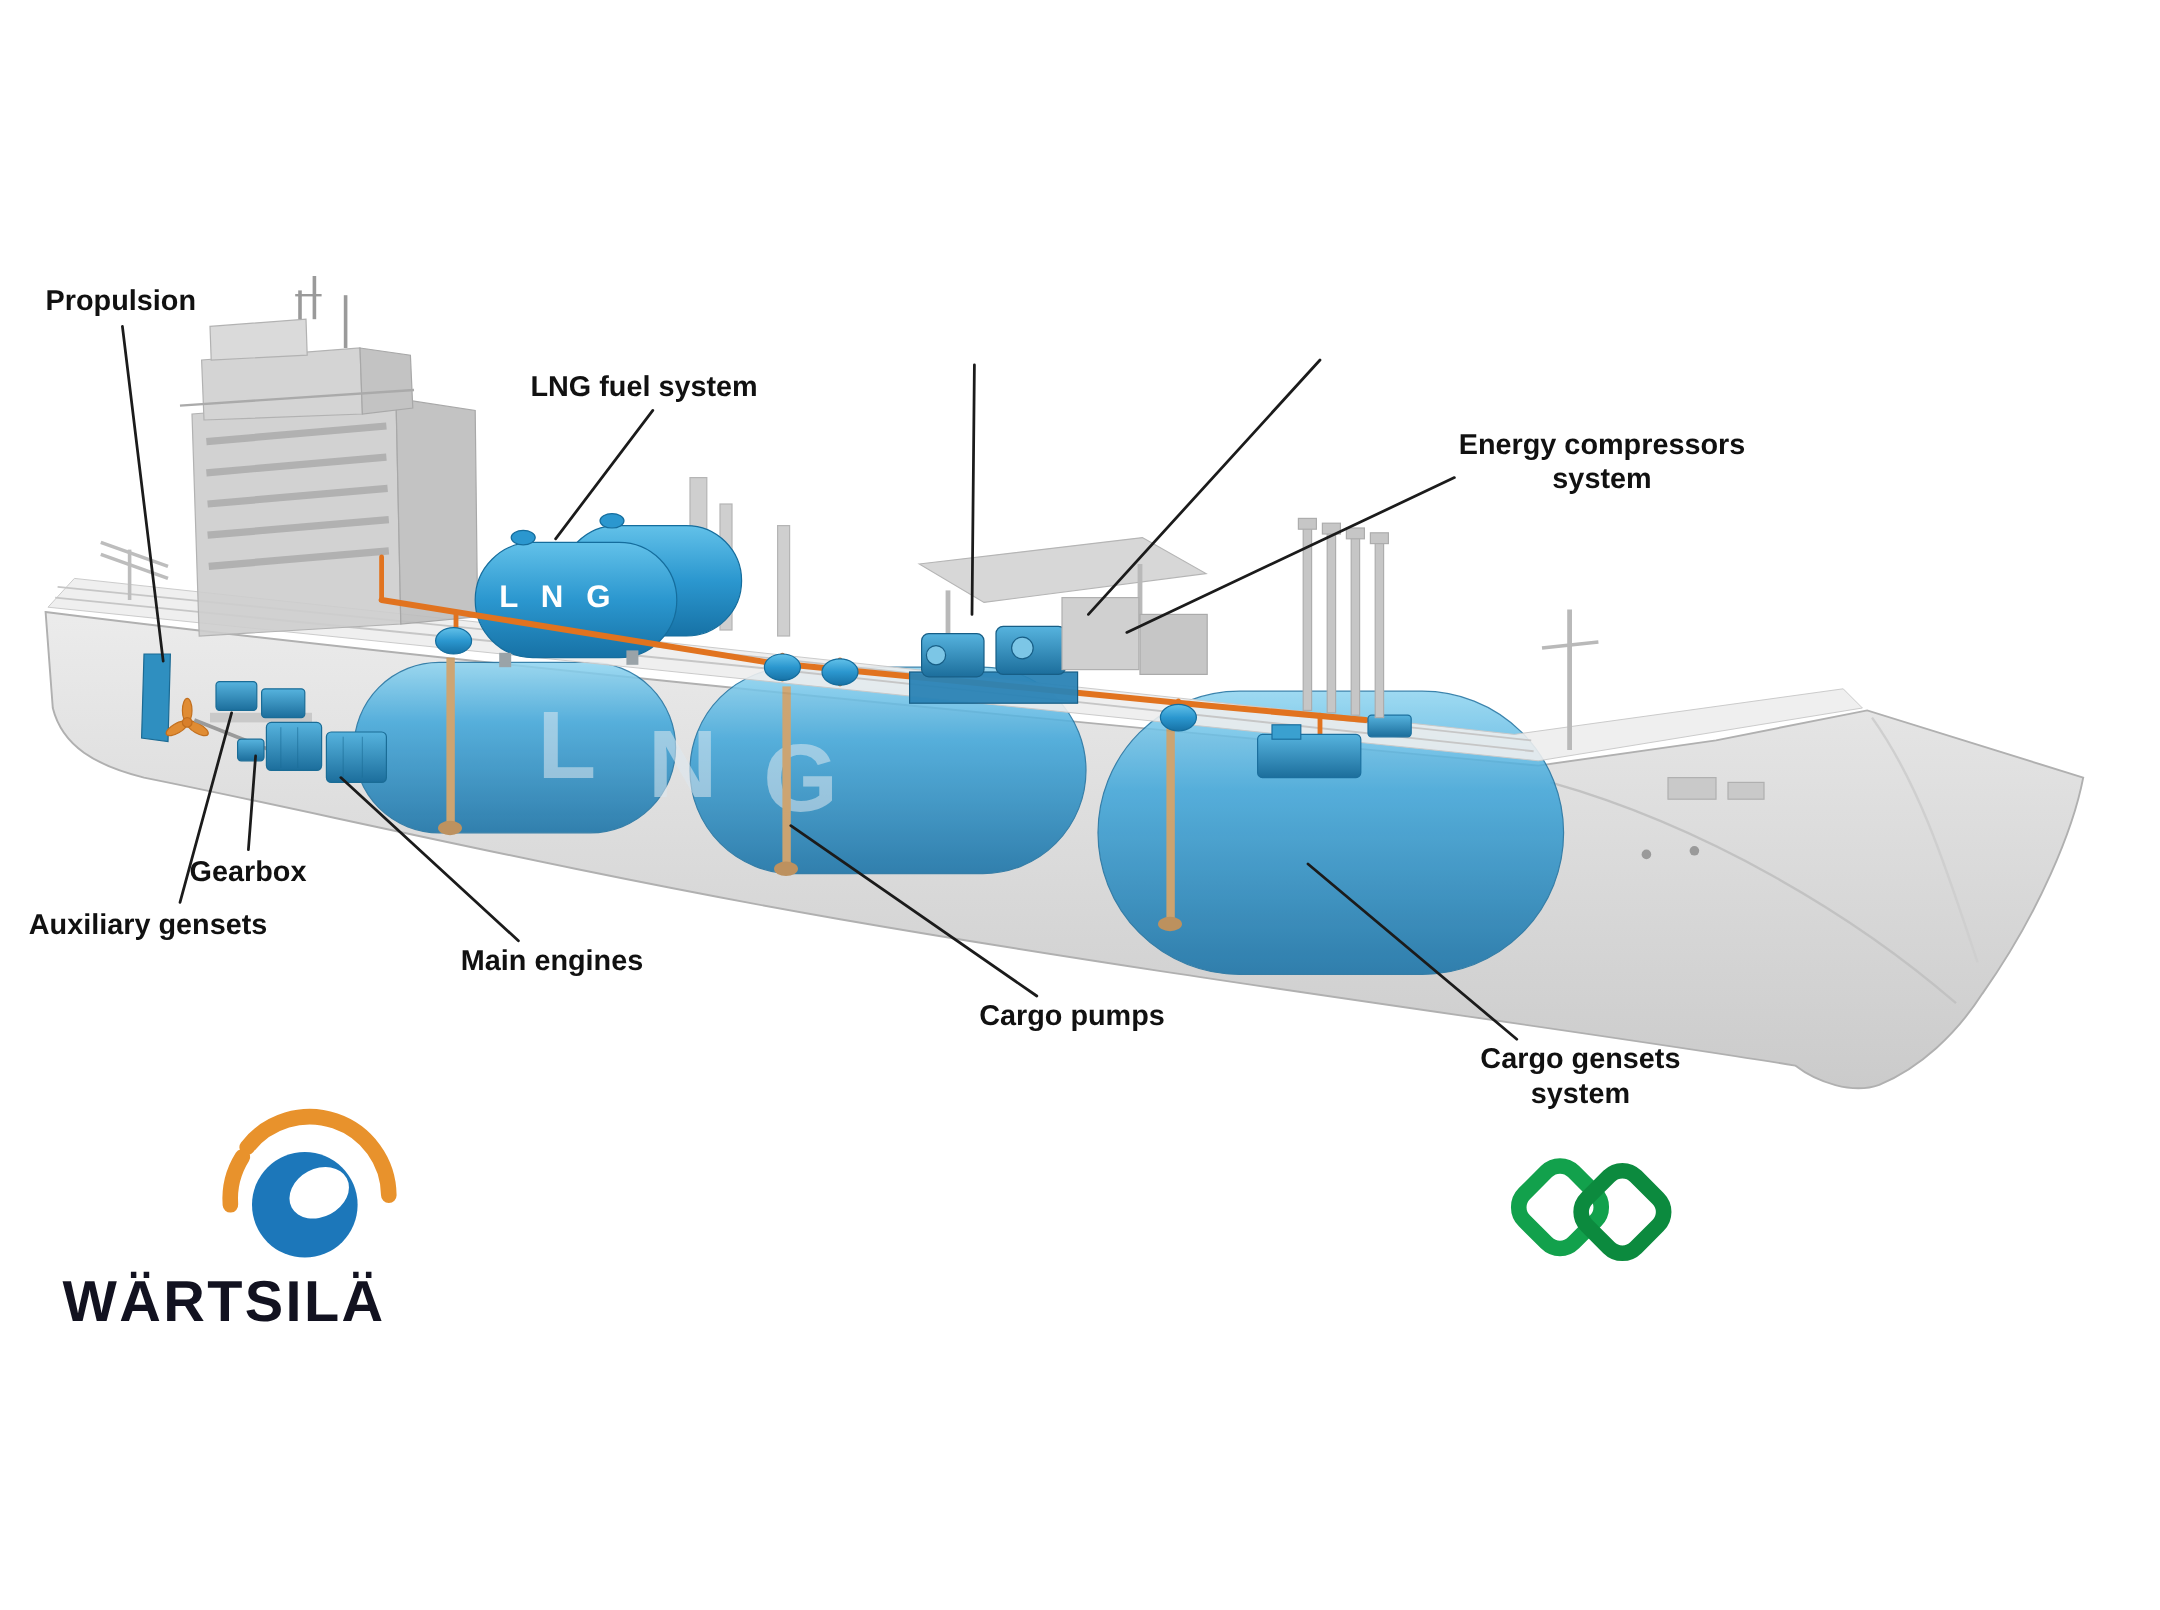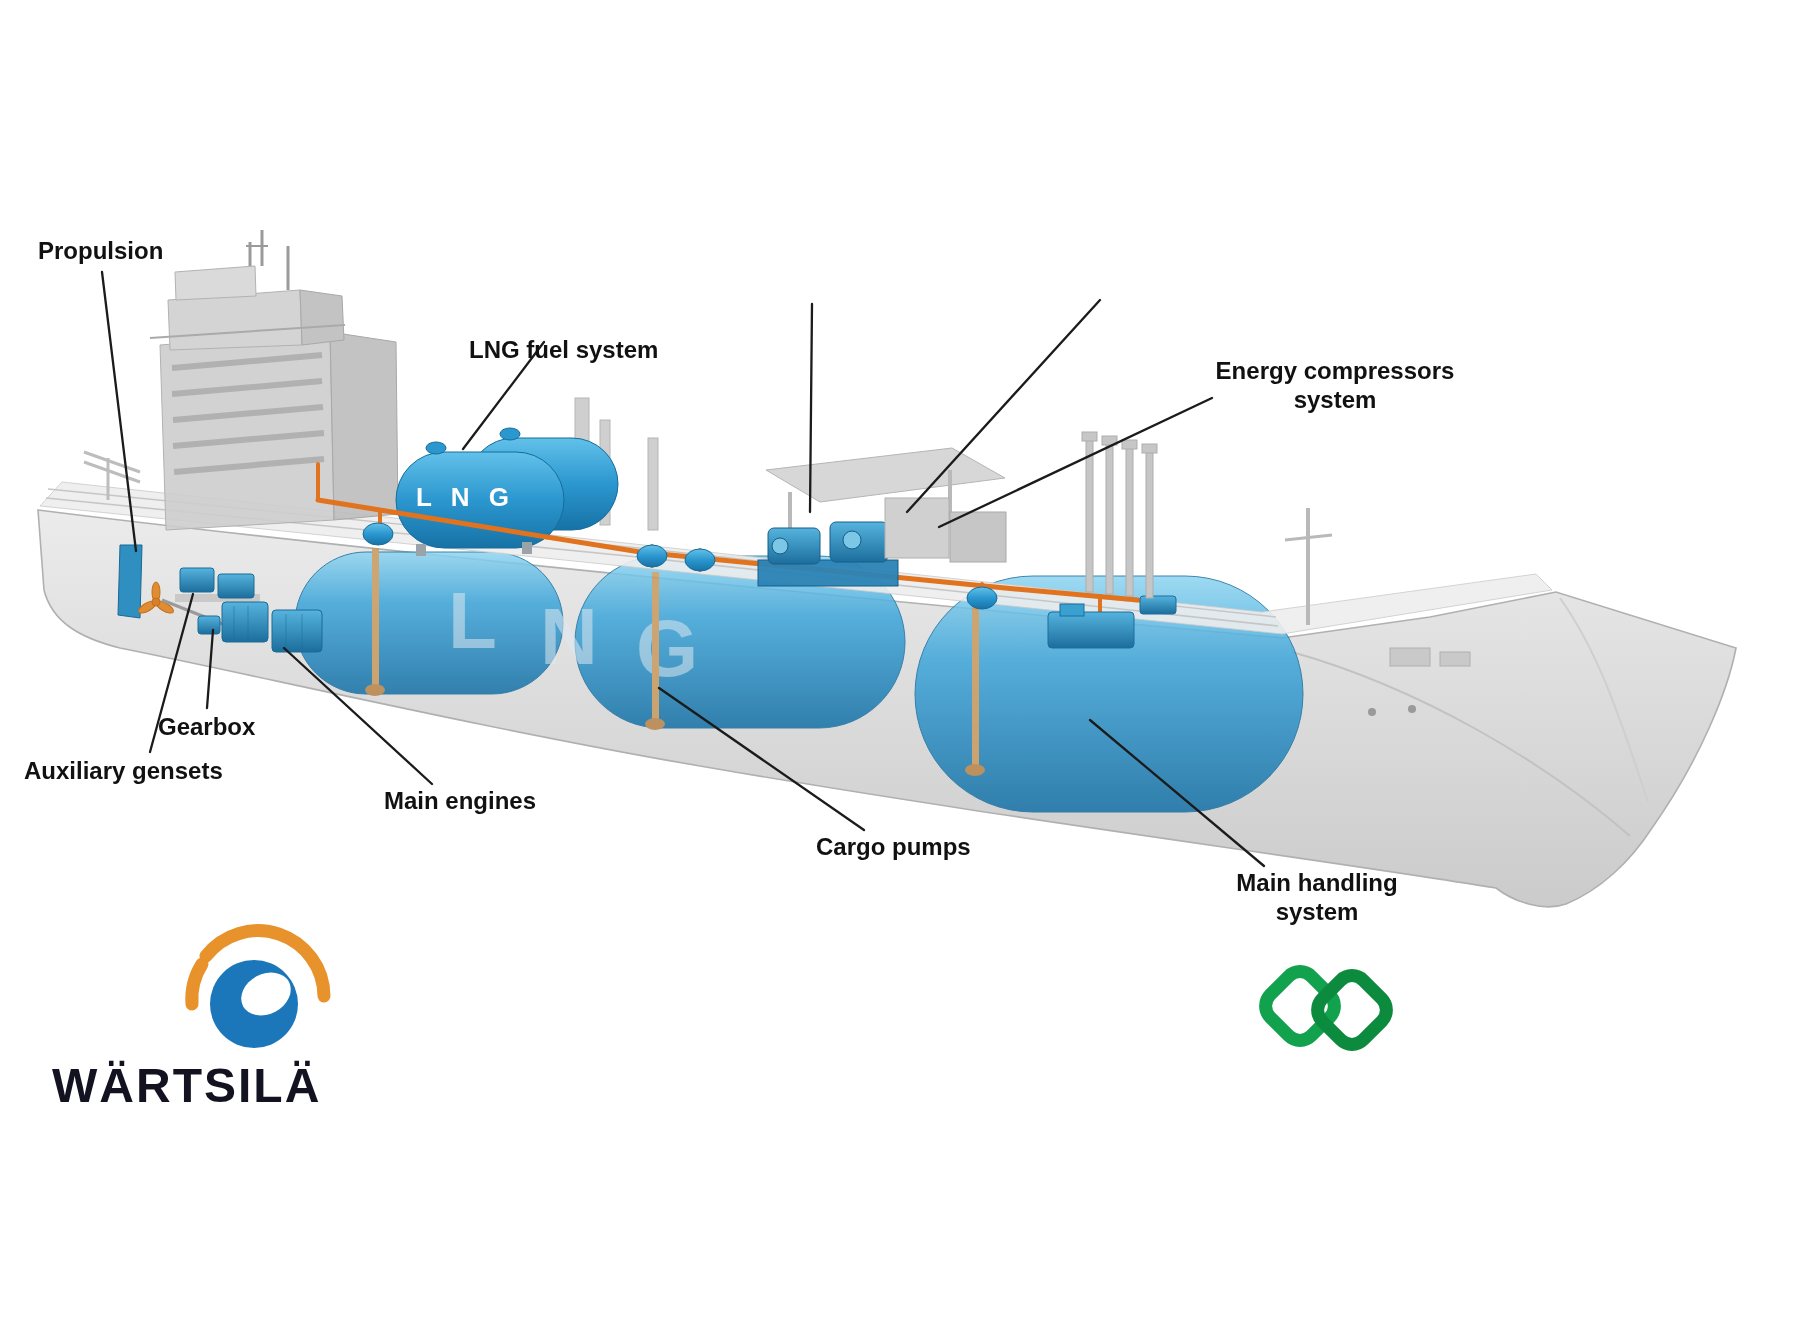--- a/index.html
+++ b/index.html
@@ -244,21 +244,21 @@
       <g transform="translate(1352,1010) rotate(45)">
         <rect x="-29" y="-29" width="58" height="58" rx="16" fill="none" stroke="#0c8a3e" stroke-width="13"></rect>
       </g>
     </g>
   </svg>
 
   <div class="label" style="left:38px;top:236px;">
     <div>Propulsion</div>
   </div>
 
-  <div class="label" style="left:469px;top:308px;margin-top:27px;">
+  <div class="label" style="left:442px;top:308px;">
     <div>LNG fuel system</div>
   </div>
 
 
 
   <div class="label center" style="left:1210px;top:356px;width:250px;">
     <div>Energy compressors</div>
     <div>system</div>
   </div>
 
@@ -272,20 +272,20 @@
 
   <div class="label" style="left:384px;top:786px;">
     <div>Main engines</div>
   </div>
 
   <div class="label" style="left:816px;top:832px;">
     <div>Cargo pumps</div>
   </div>
 
   <div class="label center" style="left:1210px;top:868px;width:214px;">
-    <div>Main handling</div>
+    <div>Cargo gensets</div>
     <div>system</div>
   </div>
 
   <div class="wordmark-wartsila">WÄRTSILÄ</div>
 
 
 </div>
 
 </body></html>

